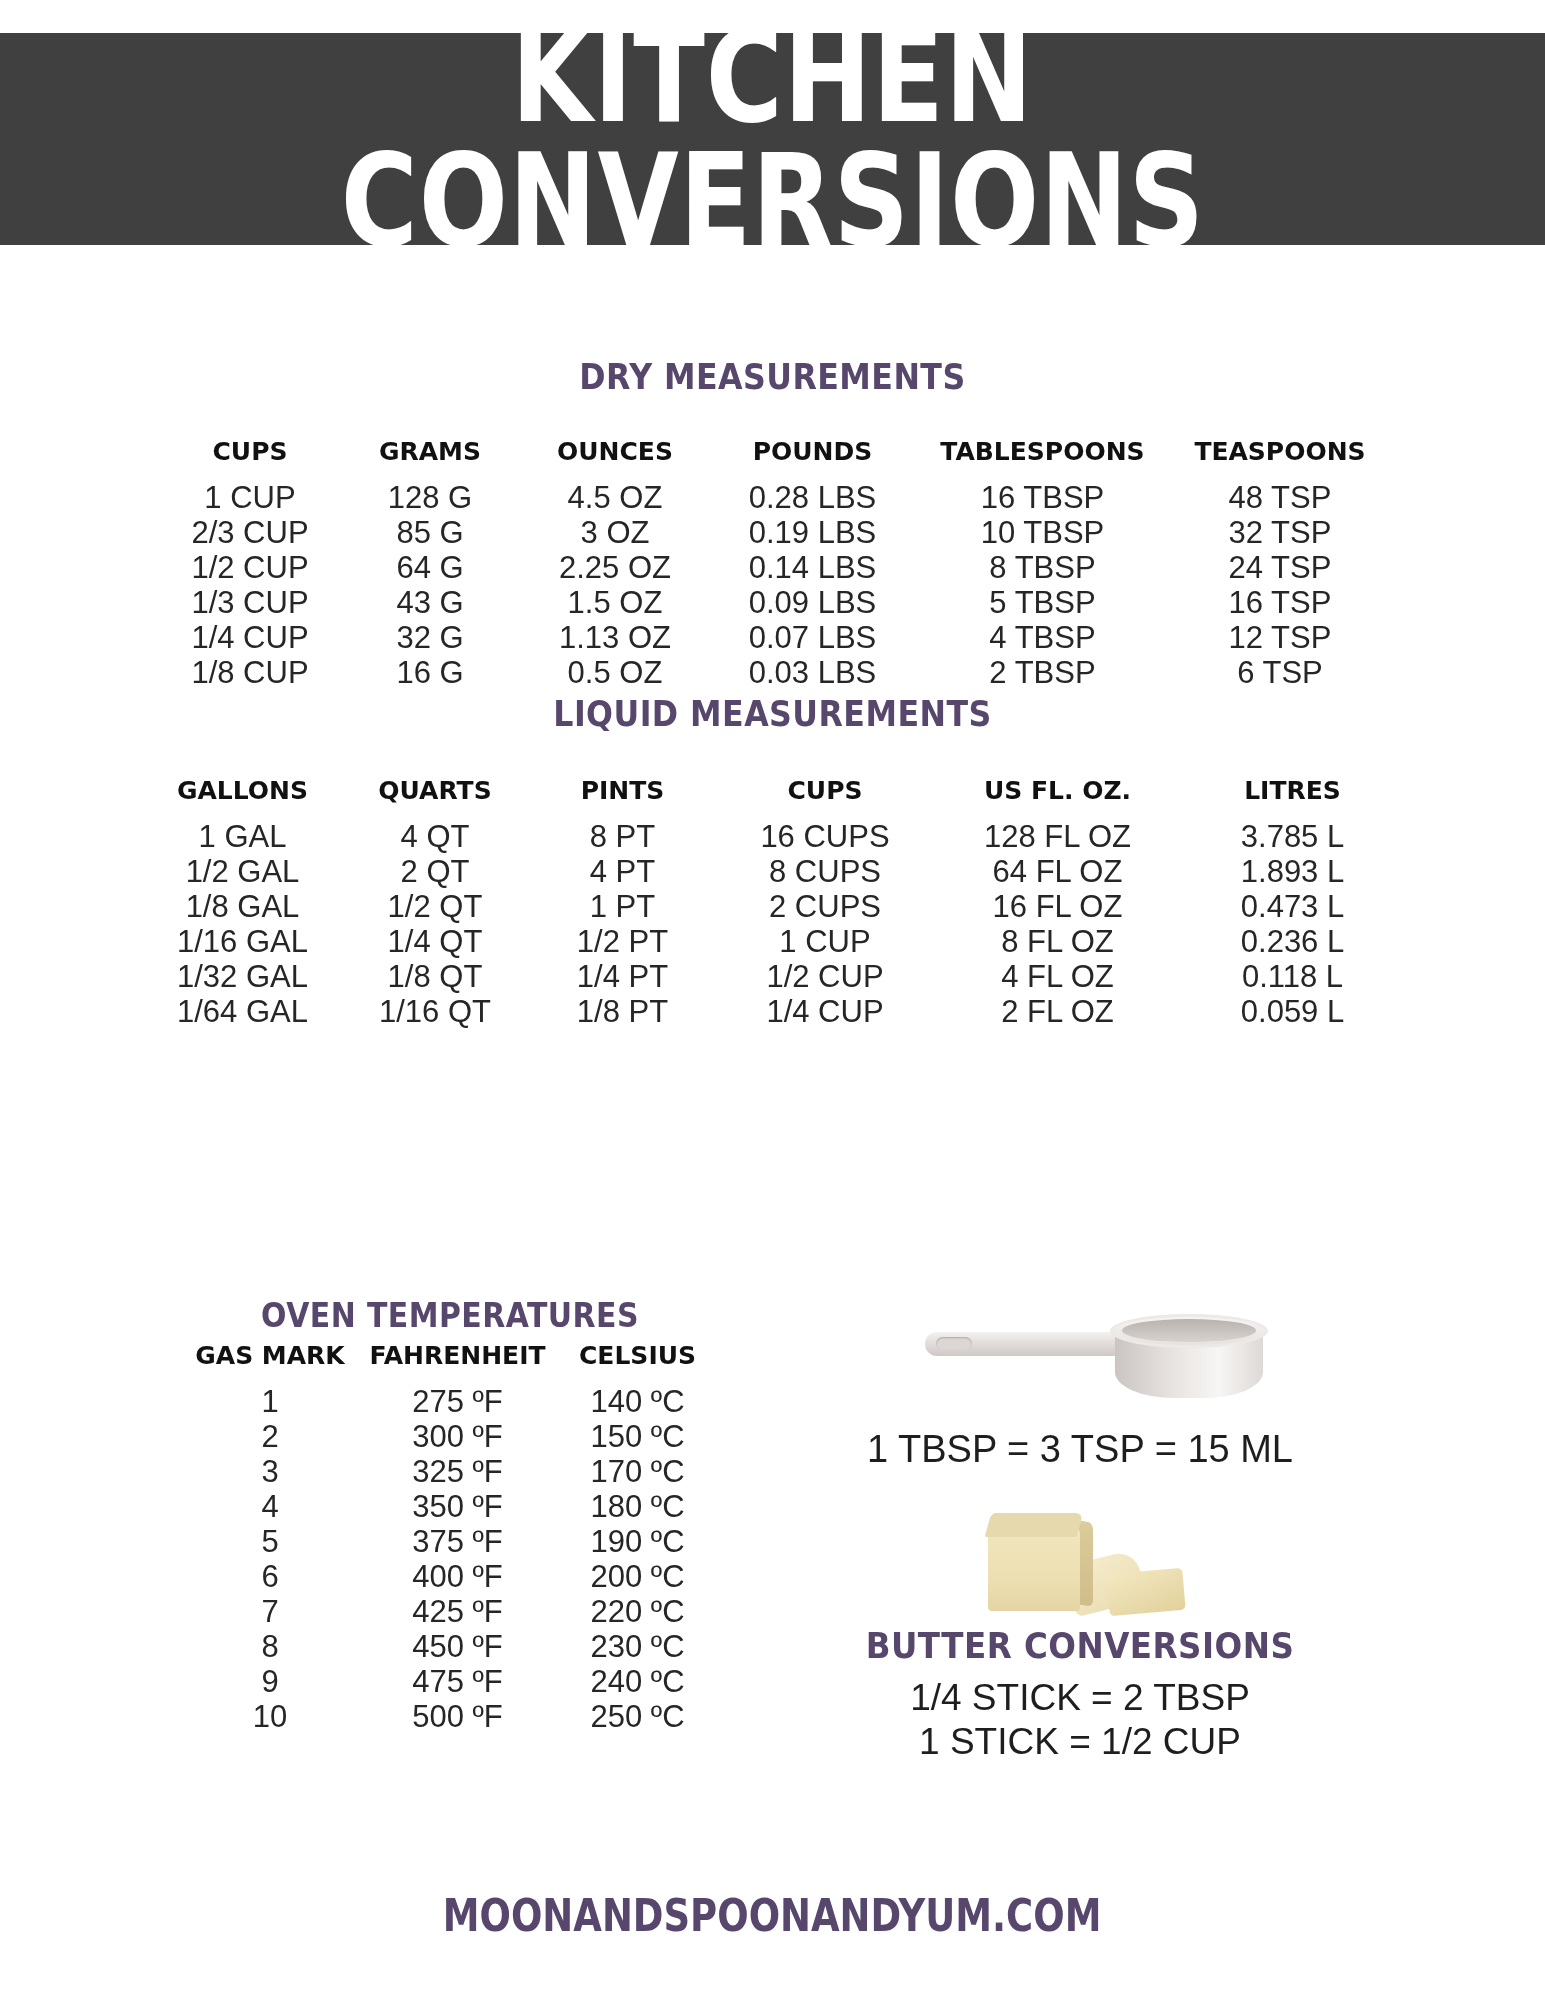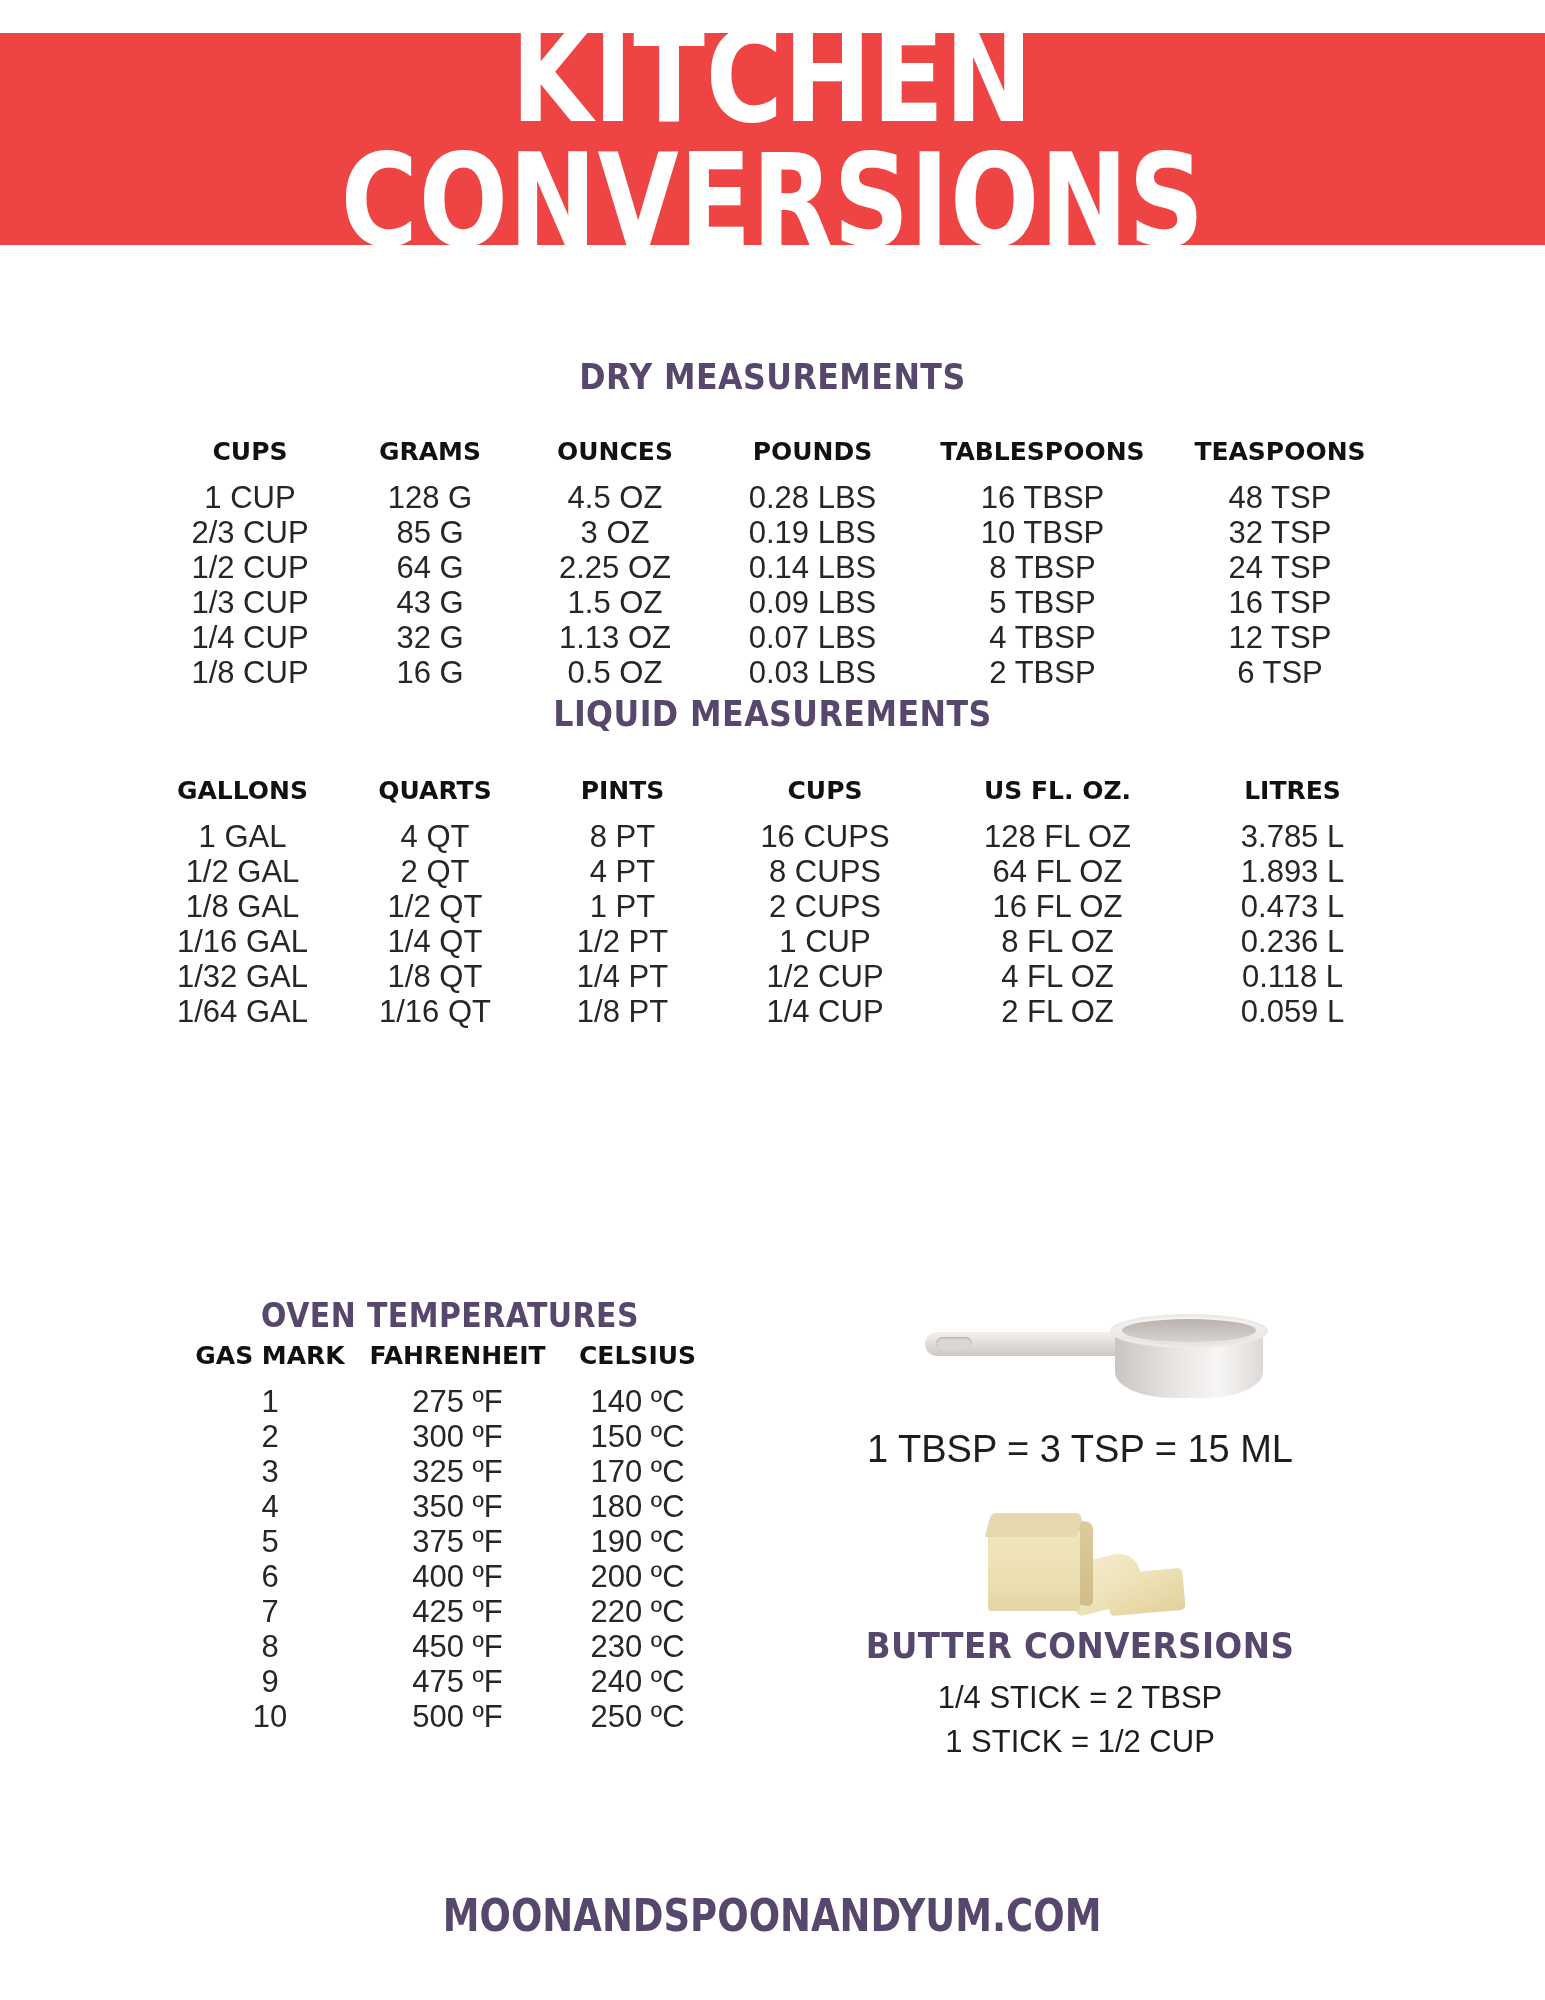--- a/index.html
+++ b/index.html
@@ -16,21 +16,21 @@
     position: relative;
   }
 
   
   .banner {
     position: absolute;
     left: 0;
     top: 33px;
     width: 1545px;
     height: 212px;
-    background: #ef4444;
+    background: #404040;
     display: flex;
     flex-direction: column;
     align-items: center;
     justify-content: center;
   }
   .banner-line {
     color: #ffffff;
     font-family: "DejaVu Sans", sans-serif;
     font-weight: 700;
     letter-spacing: 1px;
@@ -236,21 +236,21 @@
     font-family: "DejaVu Sans", sans-serif;
     font-weight: 700;
     font-size: 35px;
     letter-spacing: 0.5px;
     transform: scaleX(0.93);
     margin-bottom: 10px;
   }
   .butter-line {
     font-family: "Liberation Sans", sans-serif;
     font-weight: 300;
-    font-size: 31px;
+    font-size: 37px;
     color: #1e1e1e;
     line-height: 44px;
     white-space: nowrap;
   }
 
   
   .footer {
     position: absolute;
     left: 0; top: 1890px;
     width: 1545px;

